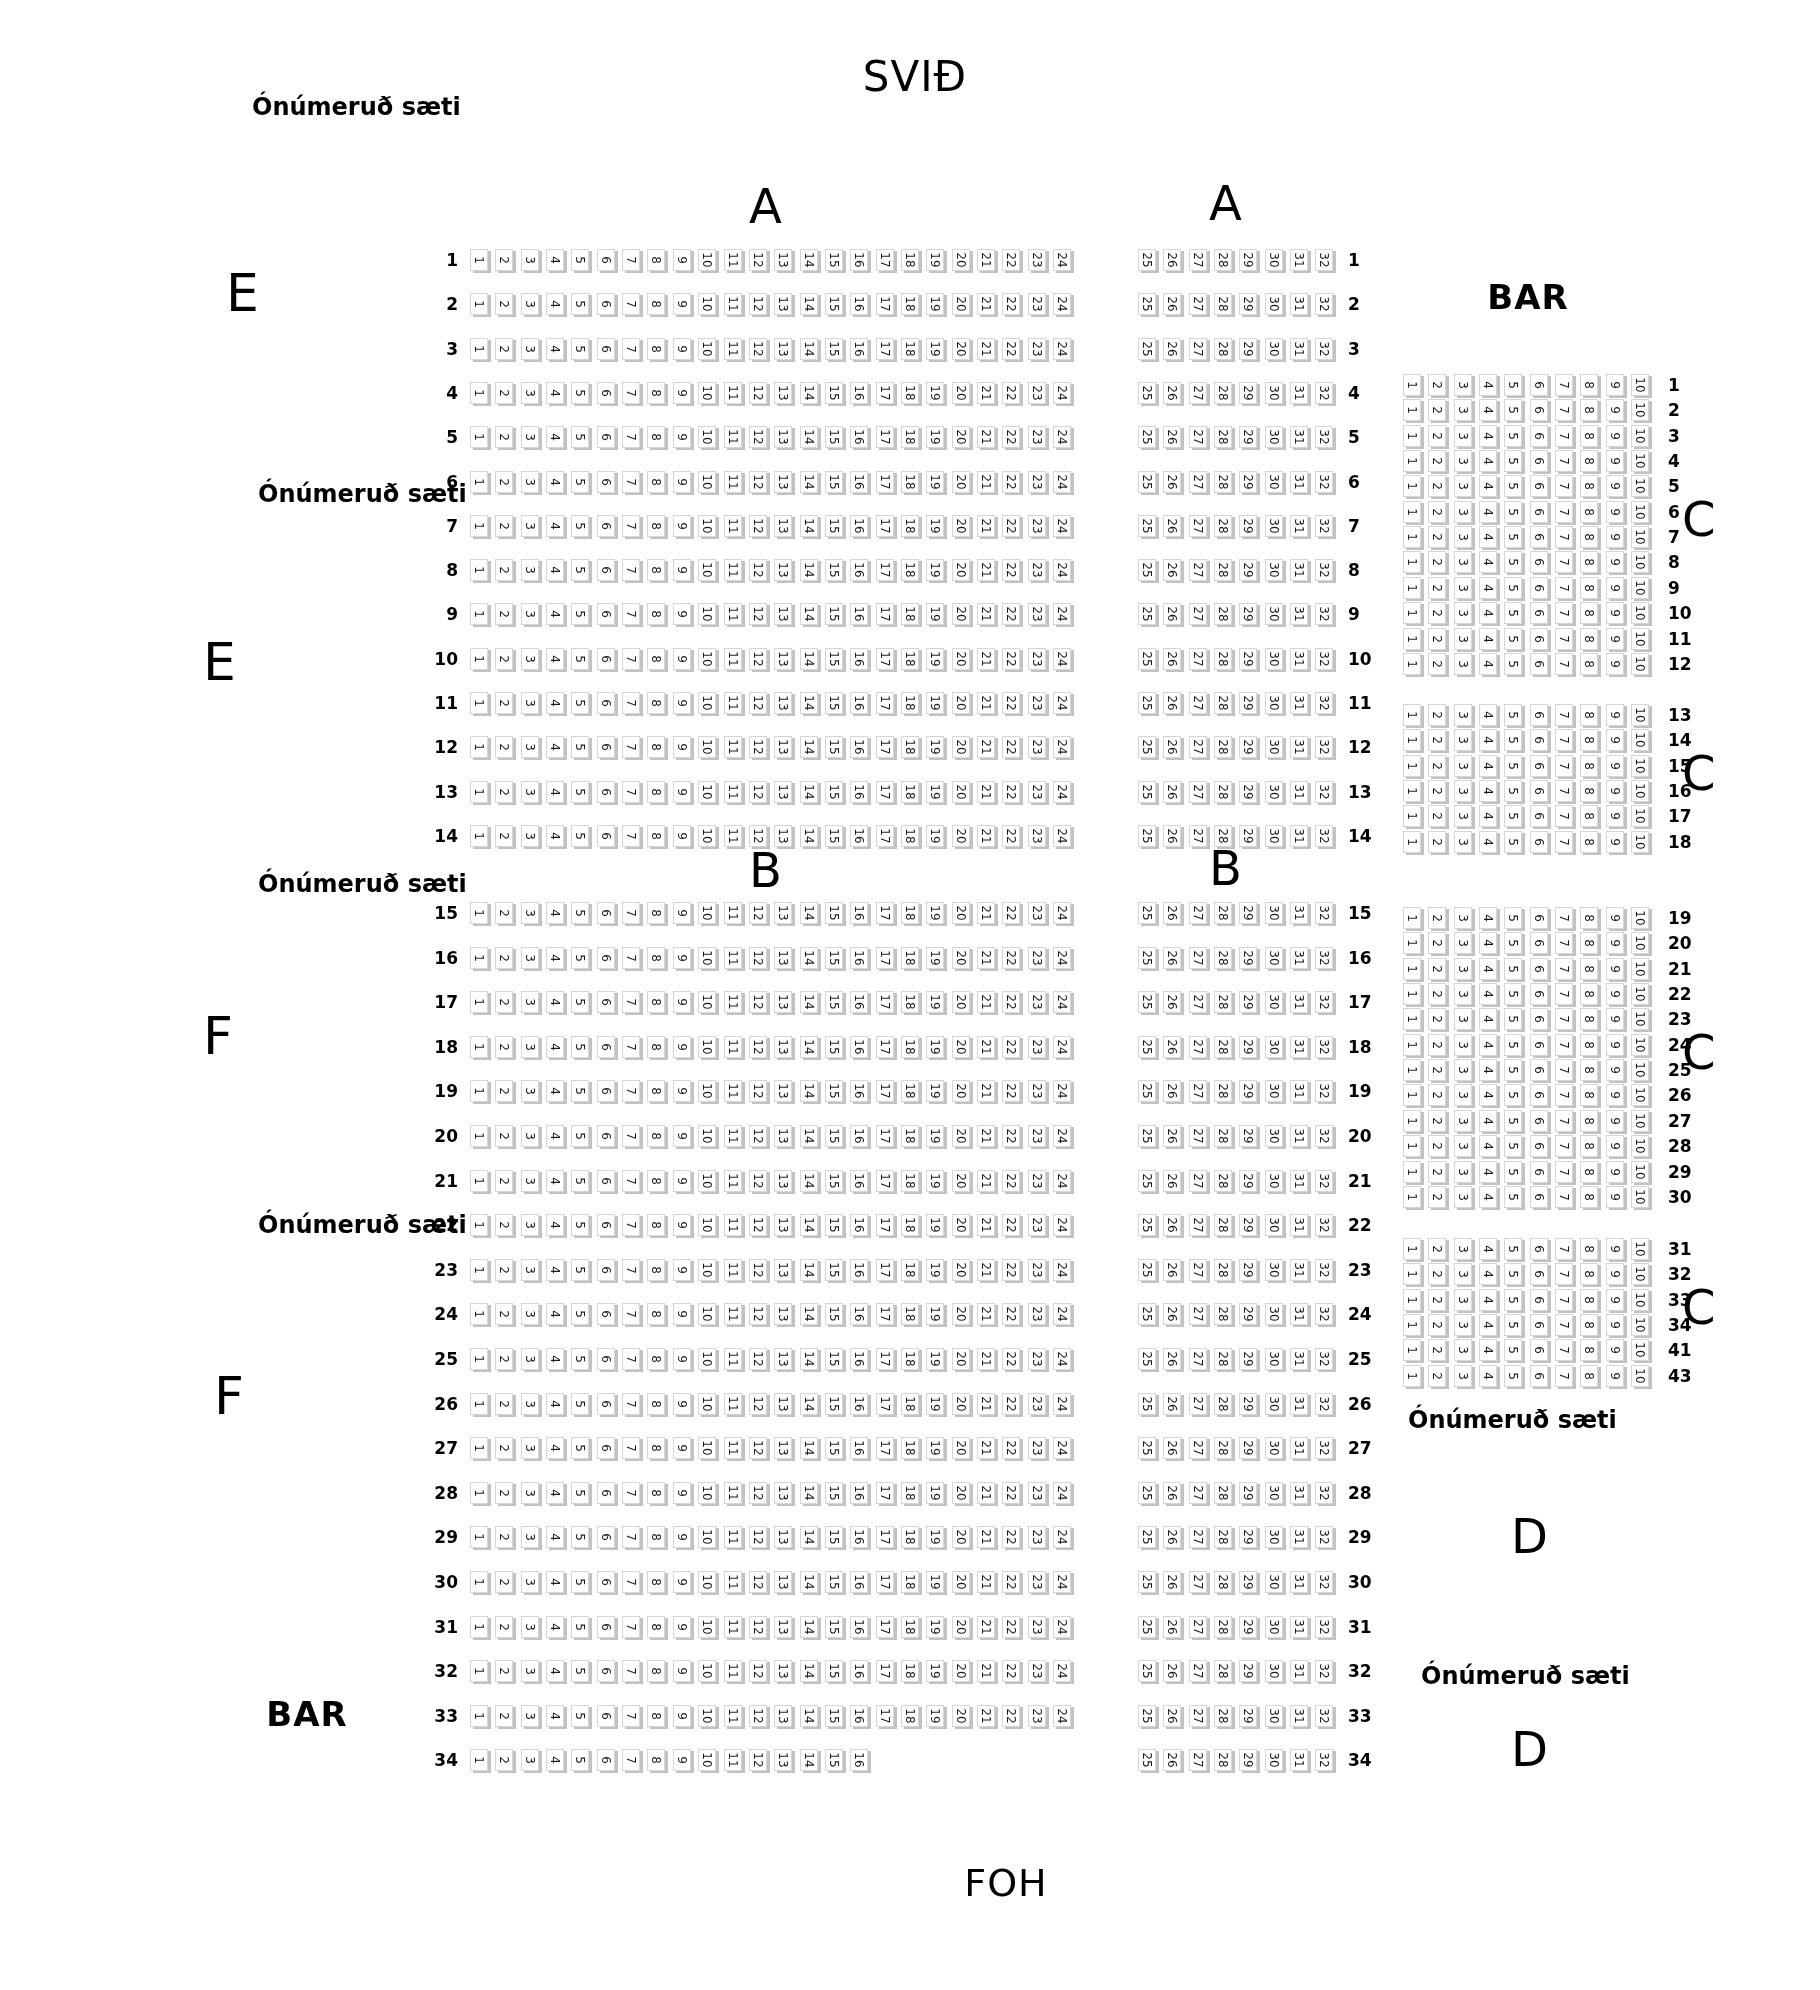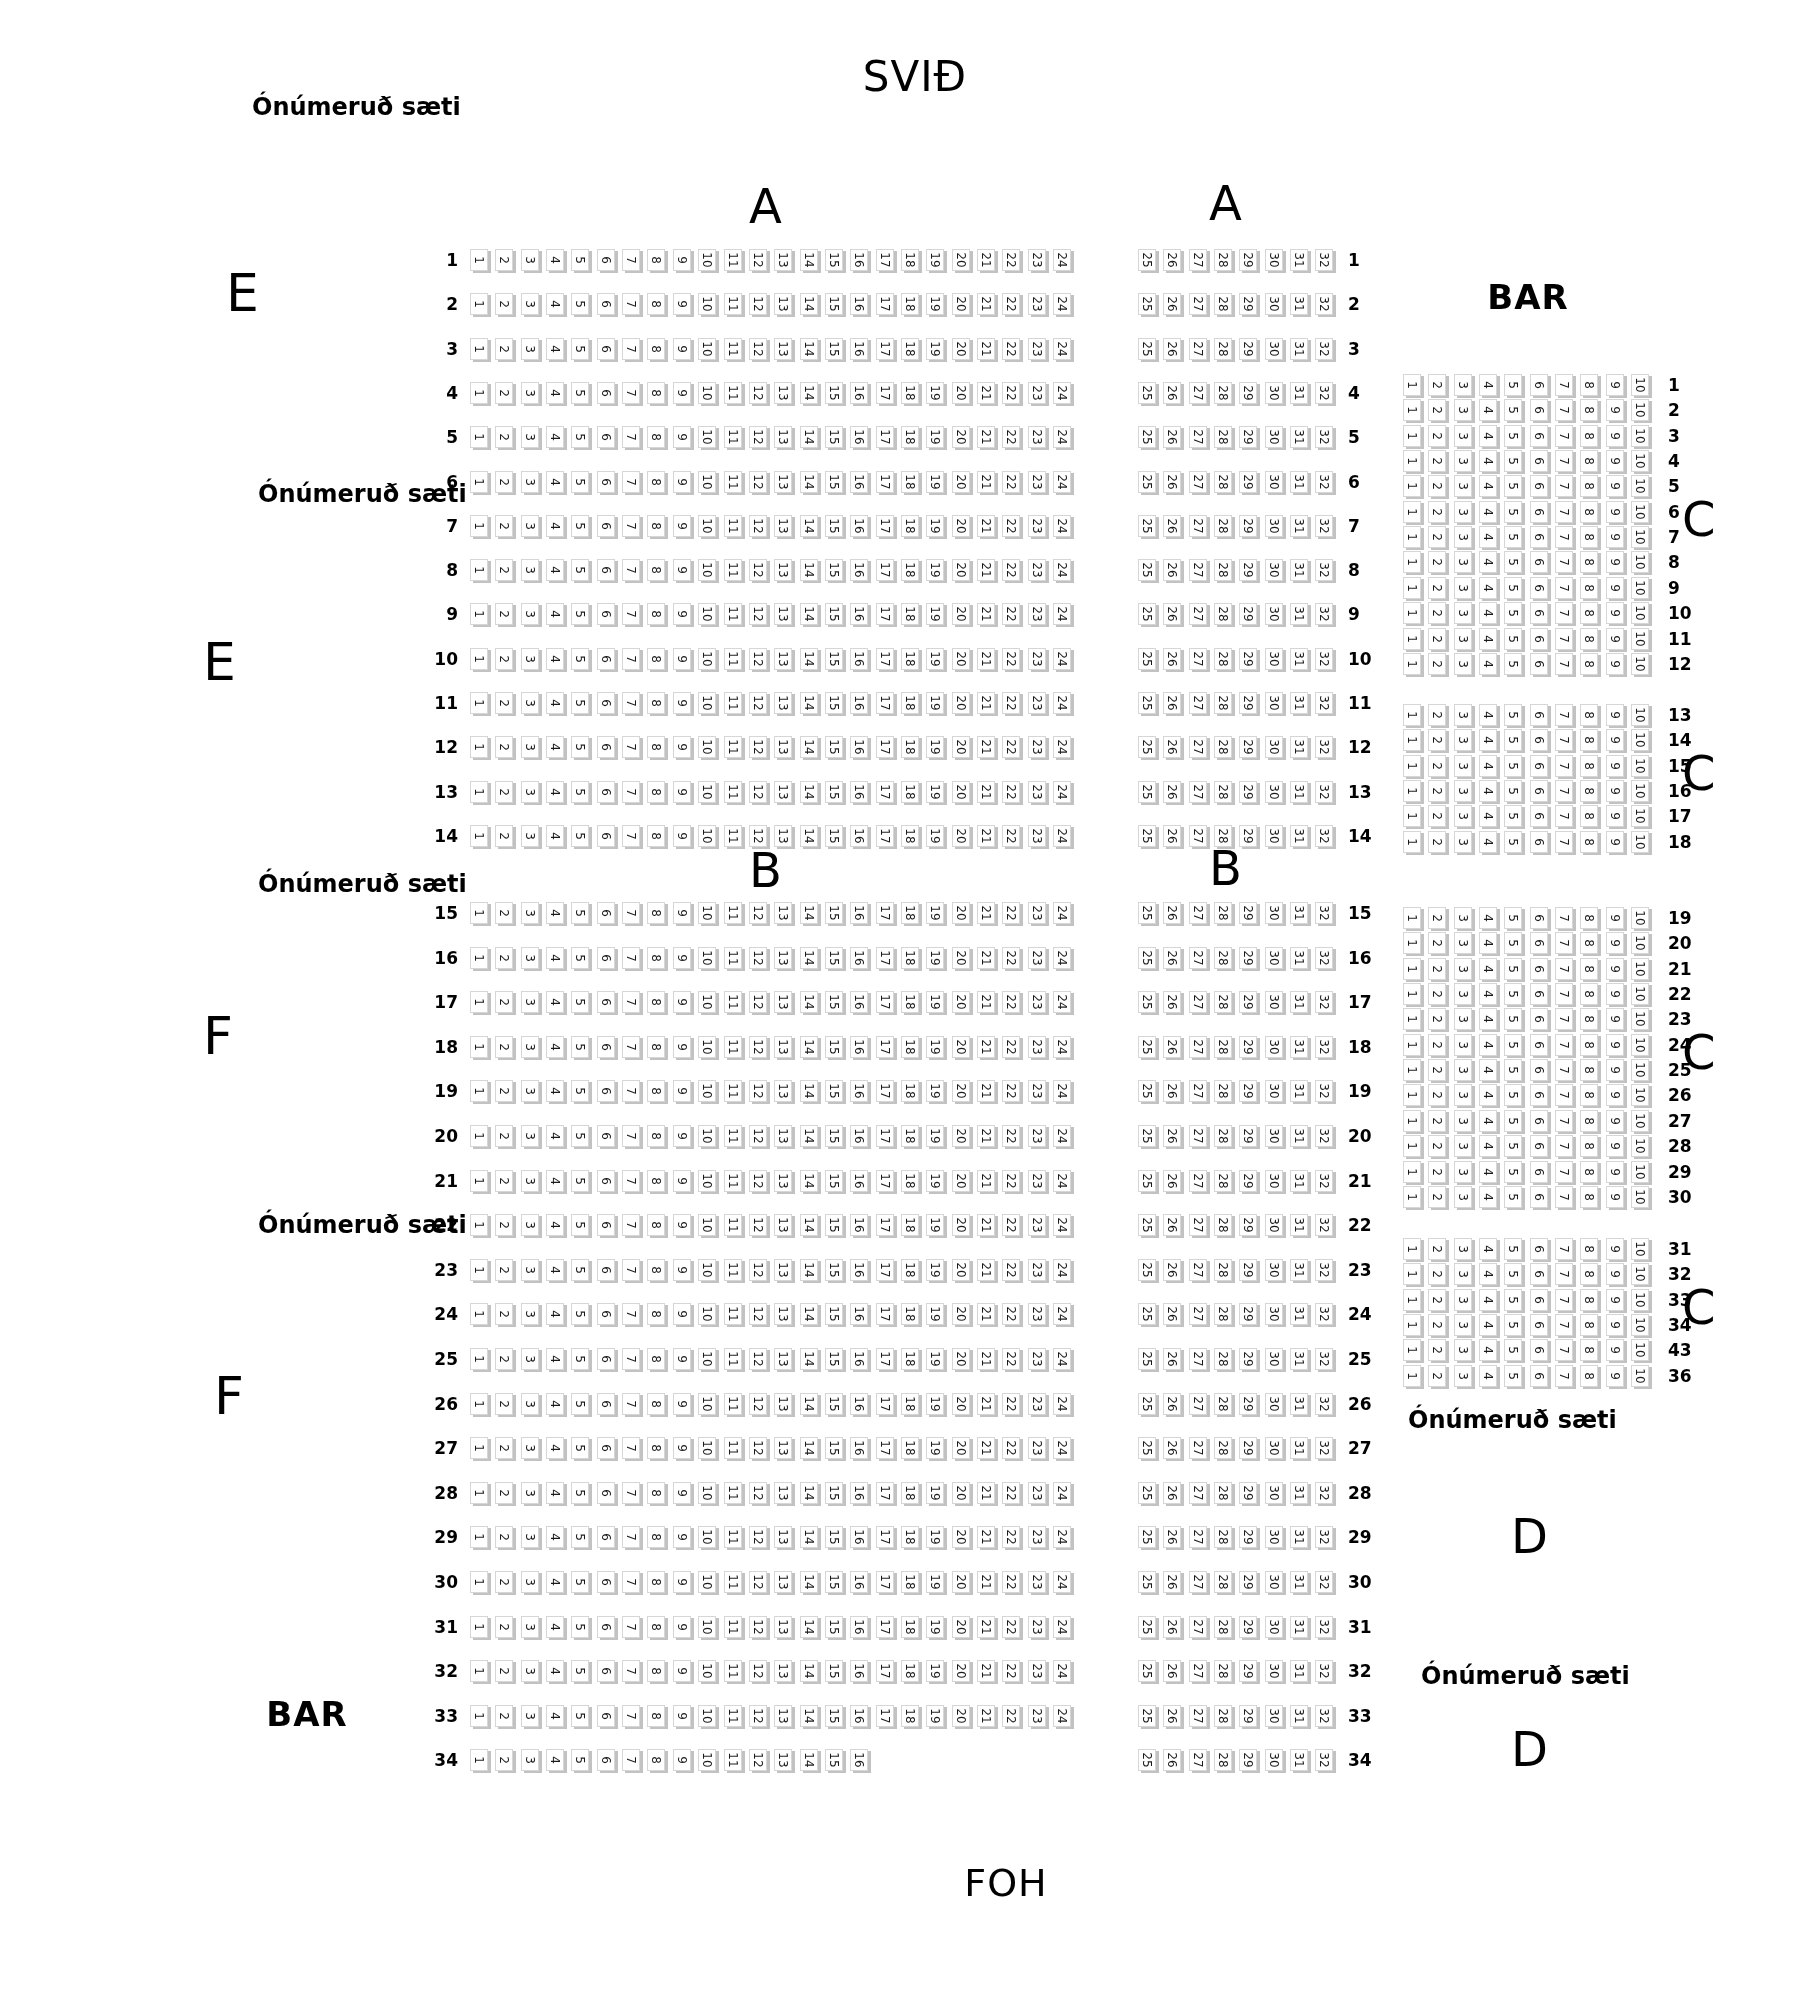--- a/index.html
+++ b/index.html
@@ -4454,21 +4454,21 @@
       </div>
       <div class="seat" style="left: 1580px; top: 1339px;">
         <span class="n">8</span>
       </div>
       <div class="seat" style="left: 1606px; top: 1339px;">
         <span class="n">9</span>
       </div>
       <div class="seat" style="left: 1631px; top: 1339px;">
         <span class="n">10</span>
       </div>
-      <div class="rlabel" style="left: 1668px; top: 1338px; width: 48px; text-align: left;">43</div>
+      <div class="rlabel" style="left: 1668px; top: 1338px; width: 48px; text-align: left;">41</div>
       <div class="seat" style="left: 1403px; top: 1365px;">
         <span class="n">1</span>
       </div>
       <div class="seat" style="left: 1428px; top: 1365px;">
         <span class="n">2</span>
       </div>
       <div class="seat" style="left: 1454px; top: 1365px;">
         <span class="n">3</span>
       </div>
       <div class="seat" style="left: 1479px; top: 1365px;">
@@ -4485,15 +4485,15 @@
       </div>
       <div class="seat" style="left: 1580px; top: 1365px;">
         <span class="n">8</span>
       </div>
       <div class="seat" style="left: 1606px; top: 1365px;">
         <span class="n">9</span>
       </div>
       <div class="seat" style="left: 1631px; top: 1365px;">
         <span class="n">10</span>
       </div>
-      <div class="rlabel" style="left: 1668px; top: 1364px; width: 48px; text-align: left;">36</div>
+      <div class="rlabel" style="left: 1668px; top: 1364px; width: 48px; text-align: left;">43</div>
     </div>
 </div>
 
 </body></html>

